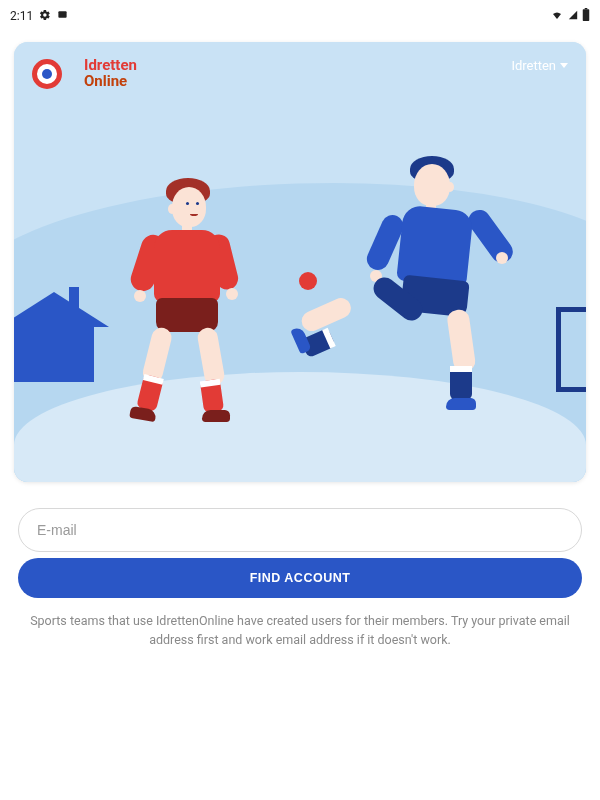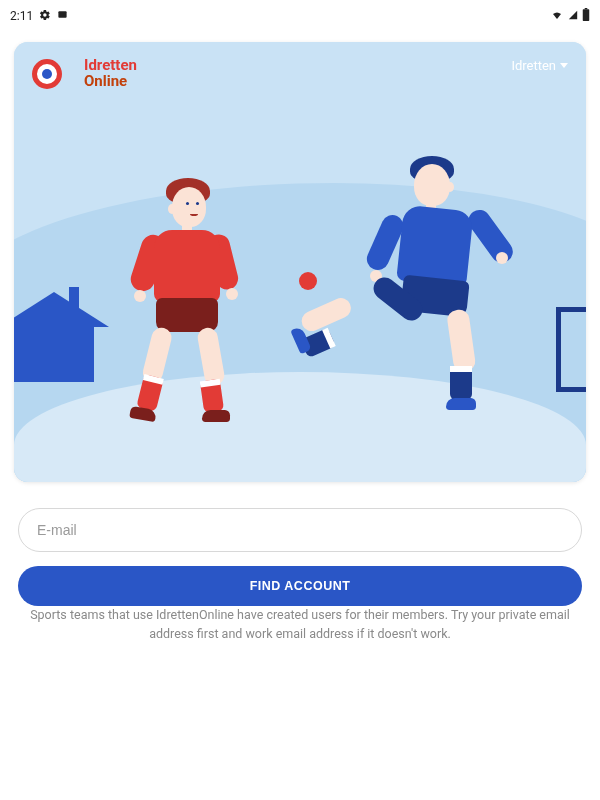--- a/index.html
+++ b/index.html
@@ -68,22 +68,22 @@
   .p2 .shoeK { position: absolute; top: 182px; left: -58px; width: 26px; height: 12px; background: #2a56c6; border-radius: 10px 6px 4px 4px; transform: rotate(66deg); }
   .p2 .legS { position: absolute; top: 158px; left: 100px; width: 22px; height: 62px; background: #fbe3d6; border-radius: 10px; transform: rotate(-8deg); transform-origin: top; }
   .p2 .sockS { position: absolute; top: 214px; left: 104px; width: 22px; height: 34px; background: #1c3a8a; border-radius: 6px; }
   .p2 .sockS::after { content:""; position:absolute; top:0; left:0; right:0; height:6px; background:#fff; }
   .p2 .shoeS { position: absolute; top: 246px; left: 100px; width: 30px; height: 12px; background: #2a56c6; border-radius: 10px 6px 4px 4px; }
 
   .signin { text-align: center; margin-top: 26px; padding: 0 18px; }
   .signin h1 { font-size: 23px; font-weight: 500; color: #222; margin-bottom: 18px; }
   .email-input { width: 100%; height: 44px; border: 1px solid #d8d8d8; border-radius: 22px; padding: 0 18px; font-size: 14px; color: #555; outline: none; }
   .email-input::placeholder { color: #9a9a9a; }
-  .find-btn { width: 100%; height: 40px; margin-top: 14px; background: #2a56c6; color: #fff; border: none; border-radius: 20px; font-size: 12.5px; font-weight: 700; letter-spacing: 0.5px; cursor: pointer; }
-  .hint { font-size: 12.5px; color: #8a8a8a; line-height: 1.5; padding: 0 6px; }
+  .find-btn { width: 100%; height: 40px; margin-top: 6px; background: #2a56c6; color: #fff; border: none; border-radius: 20px; font-size: 12.5px; font-weight: 700; letter-spacing: 0.5px; cursor: pointer; }
+  .hint { margin-top: 14px; font-size: 12.5px; color: #8a8a8a; line-height: 1.5; padding: 0 6px; }
 </style>
 </head>
 <body>
 
 <div class="status-bar">
   <div class="status-left">
     <span>2:11</span>
     <span>
       <svg width="12" height="12" viewBox="0 0 24 24" fill="#222">
           <path d="M19.14,12.94a7,7,0,0,0,.05-.94,7,7,0,0,0-.05-.94l2.11-1.65a.5.5,0,0,0,.12-.64l-2-3.46a.5.5,0,0,0-.61-.22l-2.49,1a7,7,0,0,0-1.63-.94l-.38-2.65A.5.5,0,0,0,13.77,2H9.77a.5.5,0,0,0-.49.42L8.9,5.07a7,7,0,0,0-1.63.94l-2.49-1a.5.5,0,0,0-.61.22l-2,3.46a.5.5,0,0,0,.12.64L4.4,11a7,7,0,0,0,0,1.88L2.29,14.53a.5.5,0,0,0-.12.64l2,3.46a.5.5,0,0,0,.61.22l2.49-1a7,7,0,0,0,1.63.94l.38,2.65a.5.5,0,0,0,.49.42h4a.5.5,0,0,0,.49-.42l.38-2.65a7,7,0,0,0,1.63-.94l2.49,1a.5.5,0,0,0,.61-.22l2-3.46a.5.5,0,0,0-.12-.64ZM11.77,15.5A3.5,3.5,0,1,1,15.27,12,3.5,3.5,0,0,1,11.77,15.5Z"></path>

